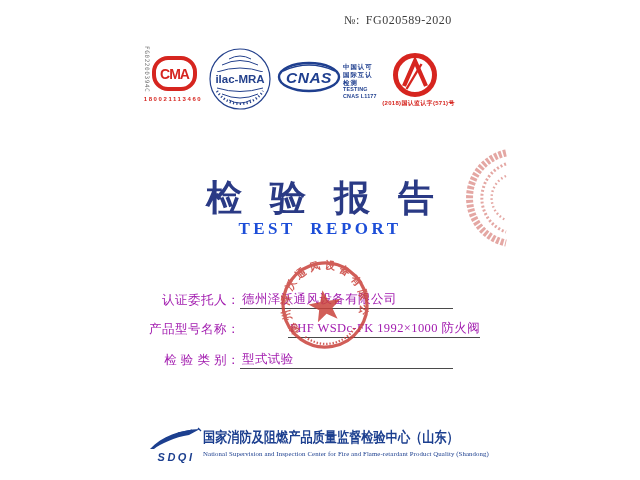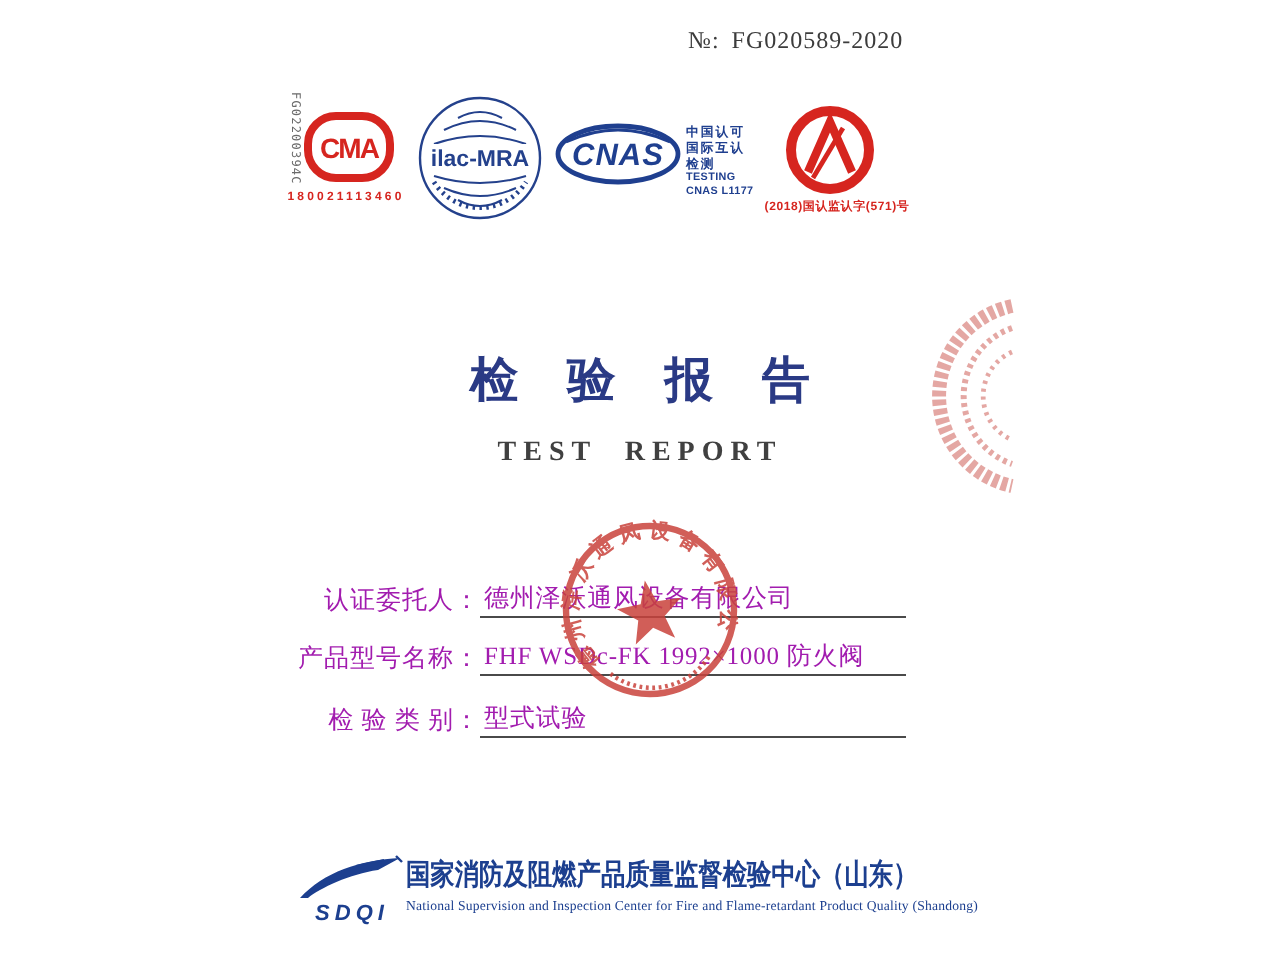--- a/index.html
+++ b/index.html
@@ -40,40 +40,40 @@
   .cal-caption{
     position:absolute;left:366px;top:99px;width:105px;text-align:center;
     font-family:"Liberation Sans",sans-serif;font-weight:bold;font-size:6px;color:#d6251f;letter-spacing:.3px;
   }
   
   .edge-stamp{position:absolute;left:456px;top:148px;opacity:.62;}
   
   .title-zh{
     position:absolute;left:170px;top:174px;width:300px;text-align:center;
     font-family:"Liberation Sans","DejaVu Sans",sans-serif;font-weight:bold;
-    font-size:24px;color:#2a3a85;letter-spacing:9px;text-indent:9px;
+    font-size:36px;color:#2a3a85;letter-spacing:9px;text-indent:9px;
   }
   .title-en{
     position:absolute;left:170px;top:219px;width:300px;text-align:center;
     font-family:"Liberation Serif",serif;font-weight:bold;
-    font-size:14px;color:#404040;letter-spacing:3.5px;word-spacing:7px;
+    font-size:17px;color:#1d4ed8;letter-spacing:3.5px;word-spacing:7px;
   }
   
   .field-row{
     position:absolute;left:148px;width:305px;height:19px;
     display:flex;align-items:flex-end;font-size:12.5px;color:#a21caf;
   }
   .field-row .lbl{
     width:92px;flex:0 0 92px;text-align:right;white-space:pre;letter-spacing:.5px;
   }
   .field-row .val{
     flex:1;border-bottom:1px solid #4a4a4a;padding-left:2px;white-space:nowrap;
     letter-spacing:.4px;height:19px;display:flex;align-items:flex-end;
   }
-  .row-1{top:290px;} .row-2{top:319px;} .row-3{top:350px;}
+  .row-1{top:290px;} .row-2{top:319px;gap:48px;} .row-3{top:350px;}
   
   .stamp{position:absolute;left:270px;top:250px;opacity:.85;transform:rotate(-10deg);pointer-events:none;}
   
   .footer-logo{position:absolute;left:148px;top:427px;}
   .footer-logo-text{
     position:absolute;left:150px;top:451px;width:52px;text-align:center;
     font-family:"Liberation Sans",sans-serif;font-weight:bold;font-style:italic;
     font-size:11px;color:#1c3f8f;letter-spacing:2.5px;
   }
   .footer-zh{

